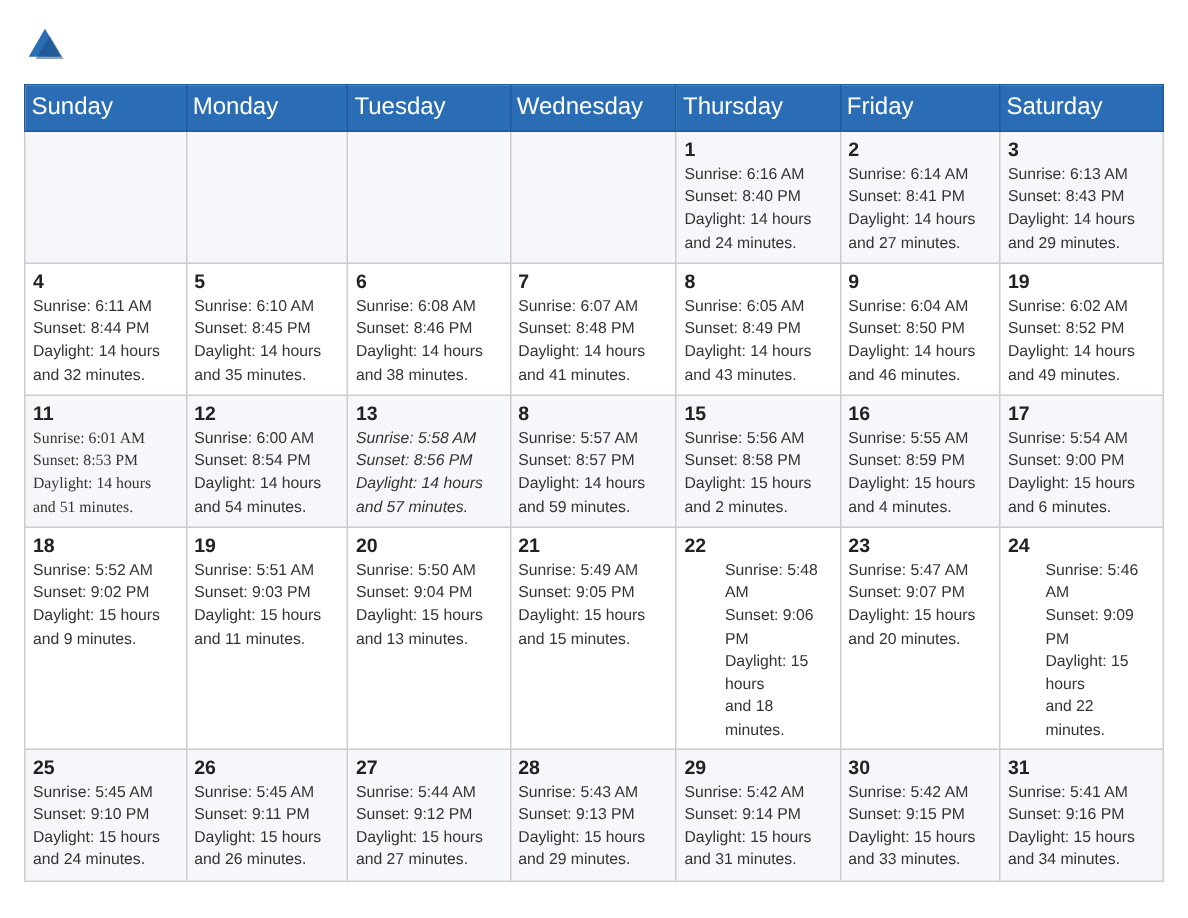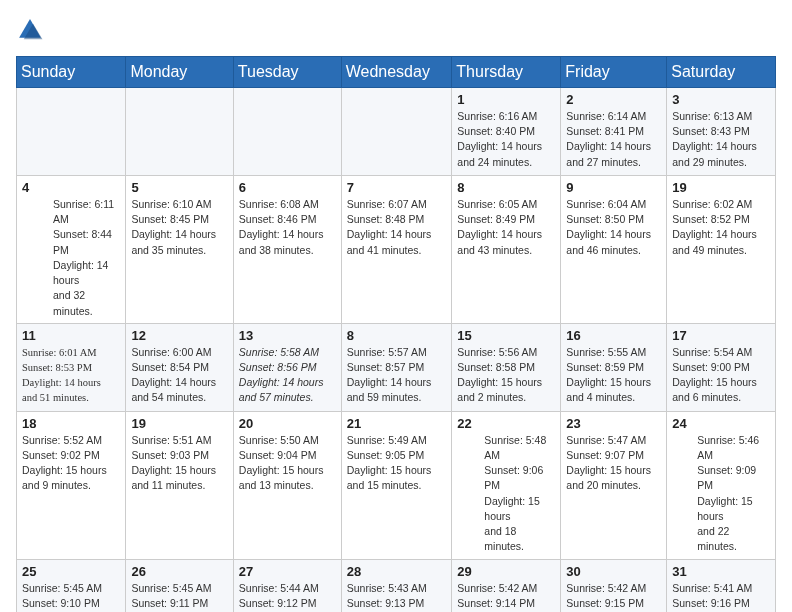--- a/index.html
+++ b/index.html
@@ -140,21 +140,21 @@
           <span class="day-number">3</span>
           <div class="day-info" style="white-space: pre-line;">Sunrise: 6:13 AM
 Sunset: 8:43 PM
 Daylight: 14 hours
 and 29 minutes.</div>
         </td>
       </tr>
       <tr>
         <td>
           <span class="day-number">4</span>
-          <div class="day-info" style="white-space: pre-line; margin-left: 31px;">Sunrise: 6:11 AM
+          <div class="day-info" style="white-space: pre-line;">Sunrise: 6:11 AM
 Sunset: 8:44 PM
 Daylight: 14 hours
 and 32 minutes.</div>
         </td>
         <td>
           <span class="day-number">5</span>
           <div class="day-info" style="white-space: pre-line;">Sunrise: 6:10 AM
 Sunset: 8:45 PM
 Daylight: 14 hours
 and 35 minutes.</div>

